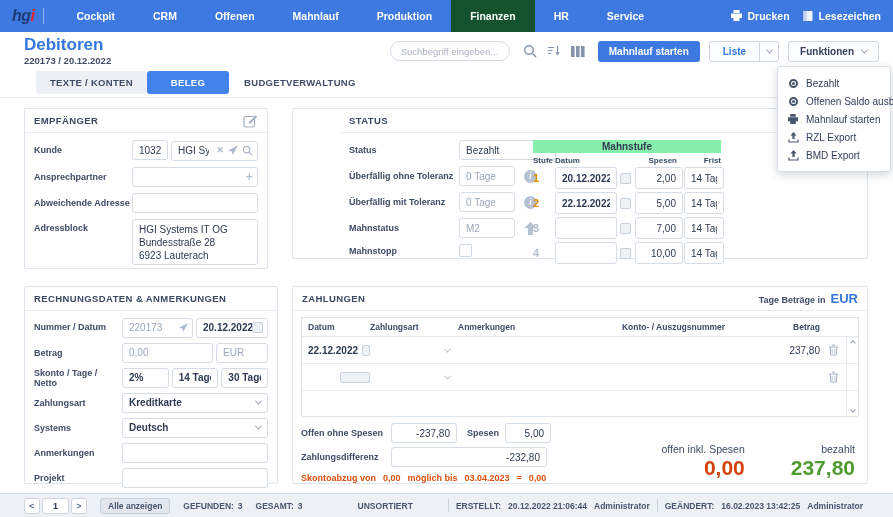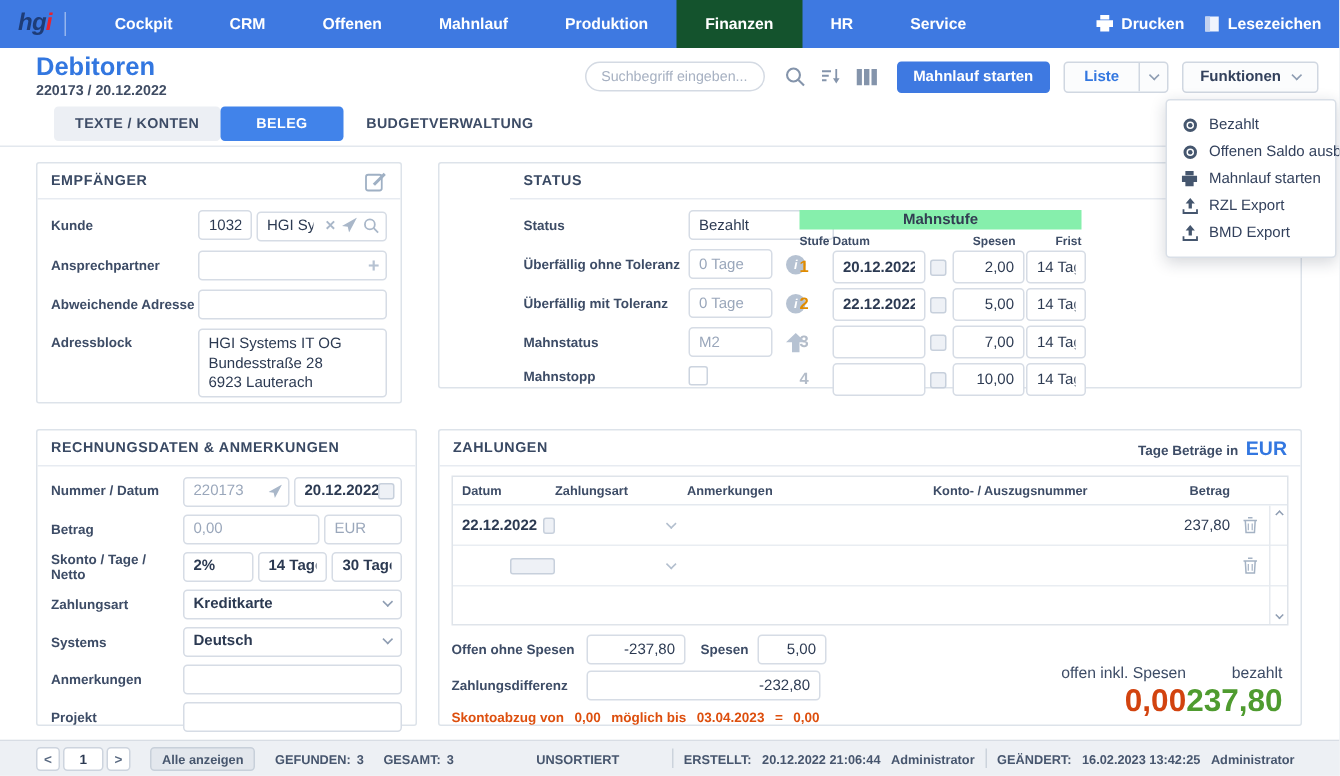--- a/index.html
+++ b/index.html
@@ -102,21 +102,21 @@
   .scrollstrip { position:absolute; top:19px; right:0; bottom:0; width:12px; border-left:1px solid #e6eaef; display:flex; flex-direction:column; justify-content:space-between; align-items:center; padding:4px 0; }
   .schev { width:4px; height:4px; border-right:1.2px solid #8e9db2; border-bottom:1.2px solid #8e9db2; }
   .schev.up { transform:rotate(-135deg); } .schev.dn { transform:rotate(45deg); }
 
   .ztot { display:flex; align-items:center; margin-top:6px; }
   .ztl { font-size:9px; font-weight:bold; color:#3d4c66; }
   .ztot .l1 { width:90px; }
   .w66 { width:66px; flex:0 0 66px; } .w46 { width:46px; flex:0 0 46px; } .w156 { width:156px; flex:0 0 156px; }
   .sp-lab { margin:0 6px 0 10px; }
   .skonto { margin-top:6px; font-size:9px; font-weight:bold; color:#dd4f0e; display:flex; gap:7px; }
-  .bigtotals { position:absolute; right:12px; bottom:9px; display:flex; }
+  .bigtotals { position:absolute; right:12px; bottom:9px; display:flex; gap:46px; }
   .bigt { text-align:right; }
   .bigt .lab { font-size:10.5px; color:#3d4c66; }
   .bigt .val { font-size:21px; font-weight:bold; margin-top:1px; }
   .val.red { color:#d2430f; } .val.green { color:#4f9b2f; }
 
   
   .menu { position:absolute; left:777px; top:66px; width:114px; background:#fff; border:1px solid #d9dfe7; border-radius:3px; box-shadow:0 3px 10px rgba(30,40,60,.18); padding:7px 0; z-index:60; }
   .mitem { height:18px; display:flex; align-items:center; gap:7px; padding:0 9px; font-size:10px; color:#33415c; cursor:pointer; white-space:nowrap; }
   .rec { width:9px; height:9px; border:2px solid #45566e; border-radius:50%; position:relative; flex:0 0 auto; }
   .rec::after { content:''; position:absolute; inset:1px; background:#45566e; border-radius:50%; }

